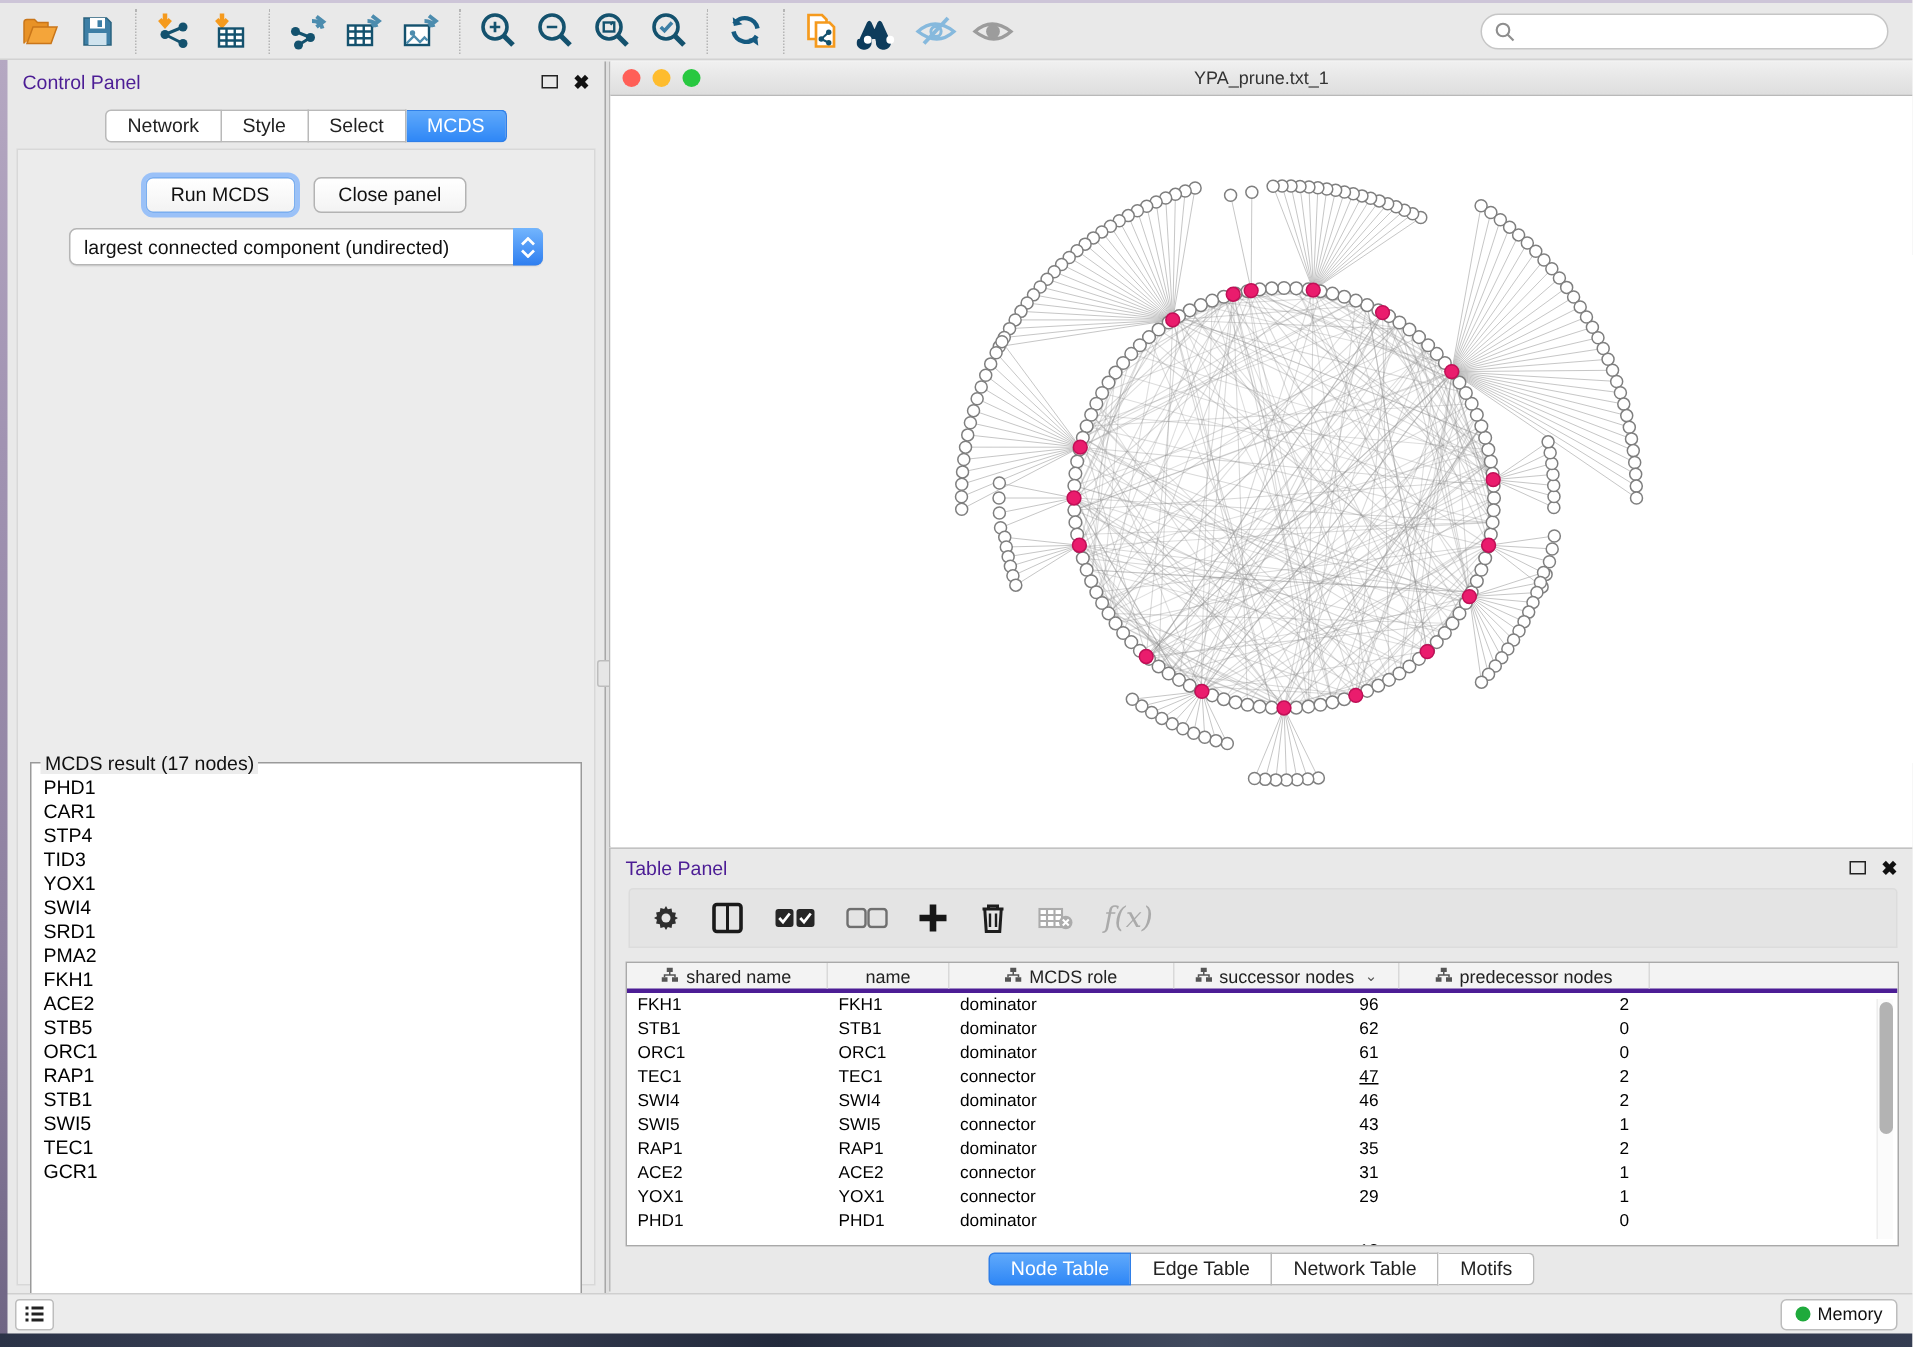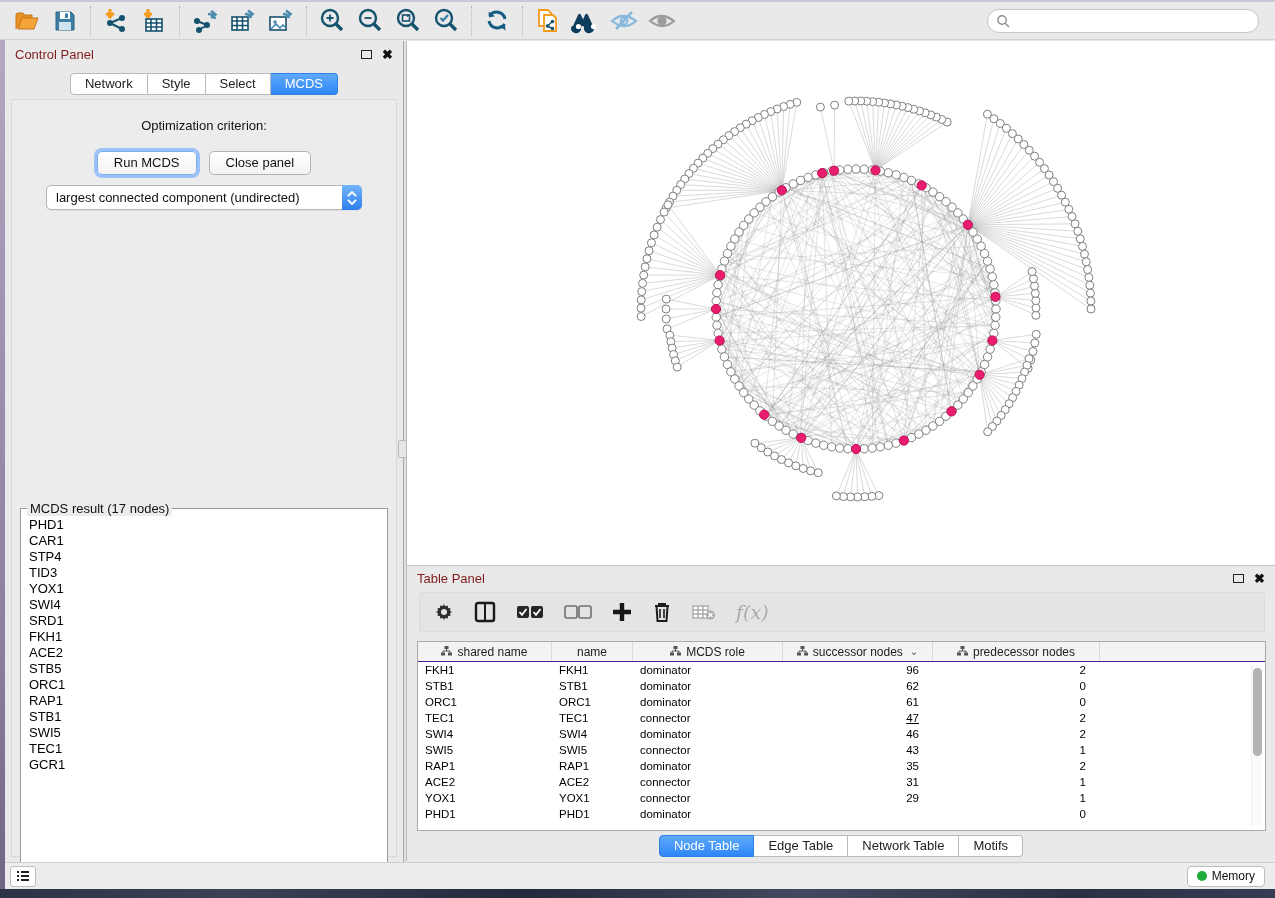--- a/index.html
+++ b/index.html
@@ -20,21 +20,21 @@
   .tb-sep { width:1px; height:30px; margin:0 6px; border-left:1px dotted #b5b5b5; }
   .tb-spacer { flex:1; }
   #search-box { width:272px; height:24px; background:#fff; border:1px solid #c6c6c6; border-radius:12px;
     display:flex; align-items:center; padding:0 8px; margin-right:8px; }
   #search-box svg { margin-right:4px; }
   #search-input { border:none; outline:none; flex:1; font-size:12px; background:transparent; }
 
   
   #control-panel { position:absolute; left:5px; top:41px; width:398px; height:821px; background:#e9e9e9; }
   .panel-head { height:26px; display:flex; align-items:center; padding:0 10px; }
-  .panel-title { font-size:13px; color:#7f1d1d; flex:1; }
+  .panel-title { font-size:13px; color:#4c1d95; flex:1; }
   .wm-btns { display:flex; align-items:center; gap:10px; }
   .float-glyph { width:11px; height:9px; border:1.5px solid #222; display:inline-block; }
   .close-glyph { font-size:13px; font-weight:bold; color:#111; line-height:1; }
 
   #cp-tabs { display:flex; justify-content:center; margin-top:6px; }
   .seg { display:flex; }
   .seg .seg-item { font-size:13px; color:#222; background:#fff; border:1px solid #b9b9b9; border-left:none;
     padding:2px 14px; line-height:16px; }
   .seg .seg-item:first-child { border-left:1px solid #b9b9b9; border-radius:4px 0 0 4px; }
   .seg .seg-item:last-child { border-radius:0 4px 4px 0; }
@@ -79,21 +79,21 @@
   #table-panel { position:absolute; left:406px; top:565px; width:869px; height:296px; background:#e9e9e9;
     border-left:1px solid #b9b9b9; border-top:1px solid #c2c2c2; }
   #tp-head { height:24px; display:flex; align-items:center; padding:0 10px; }
   #tp-toolbar { margin:2px 10px 0 12px; height:40px; background:#e4e4e4; border:1px solid #dcdcdc;
     border-radius:3px 3px 0 0; display:flex; align-items:center; gap:20px; padding:0 14px; }
   .tp-ic { display:flex; align-items:center; justify-content:center; }
   .fx { font-family:"DejaVu Serif",serif; font-style:italic; font-size:19px; color:#aaa; }
 
   #table-wrap { position:absolute; left:10px; top:75px; width:849px; height:190px; background:#fff;
     border:1px solid #a9a9a9; overflow:hidden; }
-  #thead { display:flex; height:20px; background:#f3f3f3; border-bottom:1px solid #4c1d95; }
+  #thead { display:flex; height:20px; background:#f3f3f3; border-bottom:3px solid #4c1d95; }
   .th { display:flex; align-items:center; justify-content:center; gap:5px; font-size:12px; color:#222;
     border-right:1px solid #d9d9d9; position:relative; }
   .th .sort { font-size:10px; color:#555; margin-left:2px; }
   .trow { display:flex; height:16px; align-items:center; }
   .td { font-size:11.5px; color:#000; white-space:nowrap; overflow:hidden; }
   .td.left { padding-left:7px; text-align:left; }
   .td.right { padding-right:14px; text-align:right; }
   #tbody { position:relative; }
   #vscroll { position:absolute; right:3px; top:24px; width:11px; height:160px; background:#fbfbfb;
     border-left:1px solid #eee; }
@@ -269,21 +269,20 @@
     </div>
     <div id="cp-tabs">
         <div class="seg" id="cp-seg">
           <div class="seg-item">Network</div>
           <div class="seg-item">Style</div>
           <div class="seg-item">Select</div>
           <div class="seg-item active">MCDS</div>
         </div>
       </div>
     <div id="cp-body">
-      <div id="opt-label">Optimization criterion:</div>
       <div id="cp-buttons">
         <button class="mac-btn focused">Run MCDS</button>
         <button class="mac-btn">Close panel</button>
       </div>
       <div id="criterion">
         <span class="sel-text">largest connected component (undirected)</span>
         <span class="stepper">
           <svg width="10" height="6" viewBox="0 0 10 6">
               <path d="M1 5 L5 1 L9 5" fill="none" stroke="#fff" stroke-width="1.8"></path>
             </svg>
@@ -295,38 +294,45 @@
       <div id="mcds-fieldset">
         <span id="mcds-legend">MCDS result (17 nodes)</span>
         <div id="mcds-list">
             <div>PHD1</div>
             <div>CAR1</div>
             <div>STP4</div>
             <div>TID3</div>
             <div>YOX1</div>
             <div>SWI4</div>
             <div>SRD1</div>
+            <div>PMA2</div>
             <div>FKH1</div>
             <div>ACE2</div>
             <div>STB5</div>
             <div>ORC1</div>
             <div>RAP1</div>
             <div>STB1</div>
             <div>SWI5</div>
             <div>TEC1</div>
             <div>GCR1</div>
           </div>
       </div>
     </div>
   </div>
 
   <div id="v-splitter"></div>
   <div id="v-grip"></div>
 
   <div id="net-window">
+    <div id="net-titlebar">
+      <span class="traffic" id="tl-red" style="background: rgb(255, 95, 87);"></span>
+      <span class="traffic" id="tl-yellow" style="background: rgb(254, 188, 46);"></span>
+      <span class="traffic" id="tl-green" style="background: rgb(40, 200, 64);"></span>
+      <span id="net-title">YPA_prune.txt_1</span>
+    </div>
     <div id="net-canvas">
       <svg id="graph-svg" width="869" height="500" viewBox="0 0 869 500">
           <line x1="332.0317064021889" y1="344.9312569299128" x2="408.84754742044737" y2="133.88146827583157" stroke="#8f8f8f" stroke-width="0.7" stroke-opacity="0.3"></line>
           <line x1="312.77371811882466" y1="300.2862219039416" x2="588.053370083872" y2="284.2530079775322" stroke="#8f8f8f" stroke-width="0.7" stroke-opacity="0.3"></line>
           <line x1="378.99999999999994" y1="389.2435565298214" x2="311.1269145782909" y2="292.31074487337025" stroke="#8f8f8f" stroke-width="0.7" stroke-opacity="0.3"></line>
           <line x1="538.9902653561155" y1="375.24622203665695" x2="565.9682935978111" y2="344.9312569299128" stroke="#8f8f8f" stroke-width="0.7" stroke-opacity="0.3"></line>
           <line x1="574.1085696452777" y1="205.16811477193528" x2="588.7631421579775" y2="276.14027604746656" stroke="#8f8f8f" stroke-width="0.7" stroke-opacity="0.3"></line>
           <line x1="588.7631421579775" y1="276.14027604746656" x2="580.5569669100272" y2="220.11717993440638" stroke="#8f8f8f" stroke-width="0.7" stroke-opacity="0.3"></line>
           <line x1="347.16769017977316" y1="171.9261706983773" x2="586.8730854217091" y2="243.68925512662975" stroke="#8f8f8f" stroke-width="0.7" stroke-opacity="0.3"></line>
           <line x1="577.5502549632383" y1="212.54883275451806" x2="378.99999999999994" y2="389.2435565298214" stroke="#8f8f8f" stroke-width="0.7" stroke-opacity="0.3"></line>

